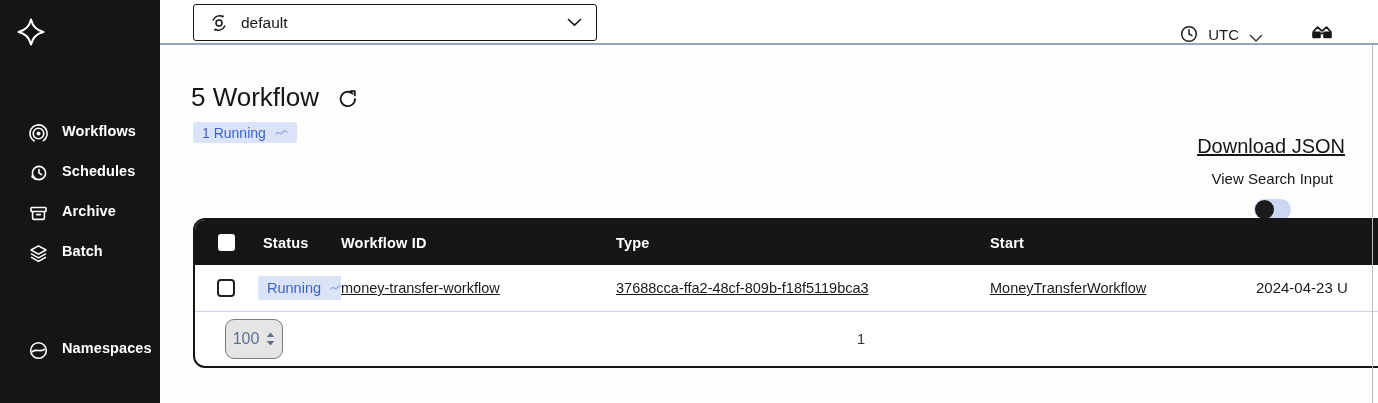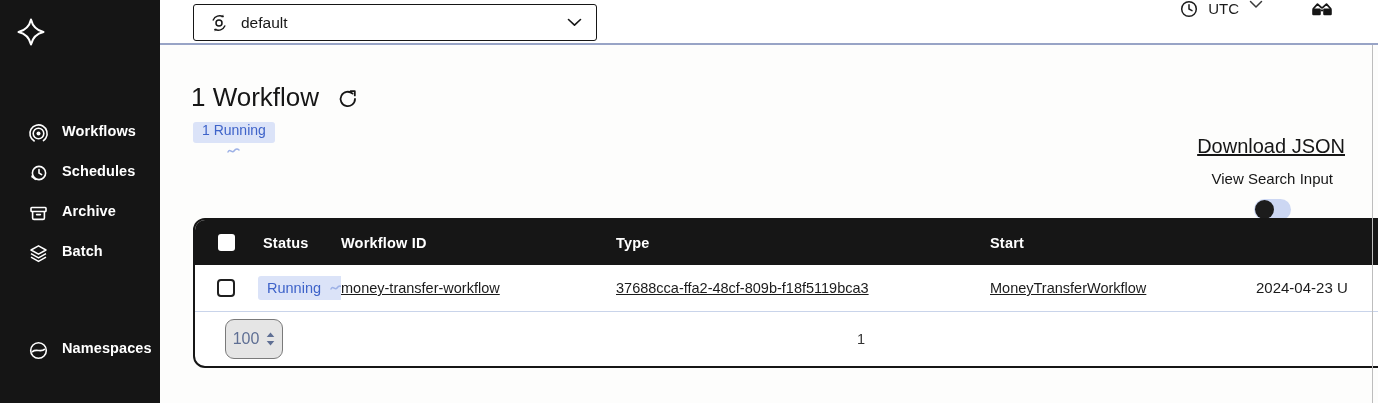--- a/index.html
+++ b/index.html
@@ -17,32 +17,32 @@
   .nav-item .nicon { width:21px; height:21px; flex:0 0 21px; display:flex; align-items:center; justify-content:center; }
   .nav-item-bottom { position:absolute; left:0; top:340px; width:160px; }
 
   
   .topbar { position:absolute; left:160px; top:0; width:1218px; height:45px;
     background:#ffffff; border-bottom:2px solid #98a4c6; z-index:4; }
   .ns-select { position:absolute; left:33px; top:4px; width:404px; height:37px;
     border:1.8px solid #161616; border-radius:3px; background:#fff;
     display:flex; align-items:center; gap:11px; padding:0 14px; cursor:pointer; }
   .ns-select .ns-label { font-size:15.5px; color:#161616; flex:1; }
-  .tz-group { position:absolute; right:43px; top:0; height:43px; display:flex; align-items:flex-start; gap:10px; }
+  .tz-group { position:absolute; right:43px; top:0; height:43px; display:flex; align-items:flex-end; gap:10px; }
   .tz-label { font-size:15px; color:#1c1c1c; }
   .tz-spacer { width:26px; }
 
   
   .page-title { position:absolute; left:191px; top:82px; font-size:26px; font-weight:500; color:#161616; }
   .refresh-btn { position:absolute; left:337px; top:88px; width:22px; height:22px; cursor:pointer; }
   .download-link { position:absolute; top:89px; right:33px; font-size:20px; font-weight:500;
     color:#161616; text-decoration:underline; cursor:pointer;margin-top:46px; }
   .summary-badge { position:absolute; left:193px; top:122px; height:21px;
     background:#dbe3f8; border-radius:3px; display:inline-flex; align-items:center;
-    gap:9px; padding:0 9px; cursor:pointer;flex-direction:column; }
+    gap:9px; padding:0 9px; cursor:pointer; }
   .summary-badge .txt { font-size:14px; font-weight:500; color:#3e63c9; }
   .filter-btn { position:absolute; left:193px; top:162px; width:97px; height:38px;
     border:1.6px solid #1f1f1f; border-radius:9px; background:#fff;
     display:flex; align-items:center; justify-content:center; gap:10px;
     font-size:15px; color:#161616; cursor:pointer; }
   .toggle-group { position:absolute; right:45px; top:170px; display:flex; align-items:center; gap:12px;flex-direction:column; }
   .toggle-label { font-size:15px; color:#161616; }
   .toggle { position:relative; width:37px; height:21px; background:#ccd7f3; border-radius:11px; cursor:pointer; }
   .toggle .knob { position:absolute; left:1px; top:1px; width:19px; height:19px;
     border-radius:50%; background:#1c1c1c; }
@@ -178,21 +178,21 @@
         <svg width="26" height="20" viewBox="0 0 26 20">
           <path d="M4 9 L8.5 4.2 L13 8.2 M22 9 L17.5 4.2 L13 8.2" fill="none" stroke="#161616" stroke-width="1.8" stroke-linejoin="round"></path>
           <rect x="3.2" y="8.6" width="8.6" height="6.6" rx="1.2" fill="#161616"></rect>
           <rect x="14.2" y="8.6" width="8.6" height="6.6" rx="1.2" fill="#161616"></rect>
           <path d="M11.8 10.4 h2.4" stroke="#161616" stroke-width="1.8"></path>
         </svg>
       </span>
     </div>
   </div>
 
-  <div class="page-title">1 Workflow</div>
+  <div class="page-title">5 Workflow</div>
   <div class="refresh-btn">
     <svg width="22" height="22" viewBox="0 0 22 22">
       <path d="M18 11 A7.2 7.2 0 1 1 15.6 5.6" fill="none" stroke="#161616" stroke-width="1.8" stroke-linecap="round"></path>
       <path d="M13.6 3.2 h4.2 v4.2" fill="none" stroke="#161616" stroke-width="1.8" stroke-linecap="round" stroke-linejoin="round"></path>
     </svg>
   </div>
   <div class="download-link">Download JSON</div>
 
   <div class="summary-badge">
     <span class="txt">1 Running</span>

